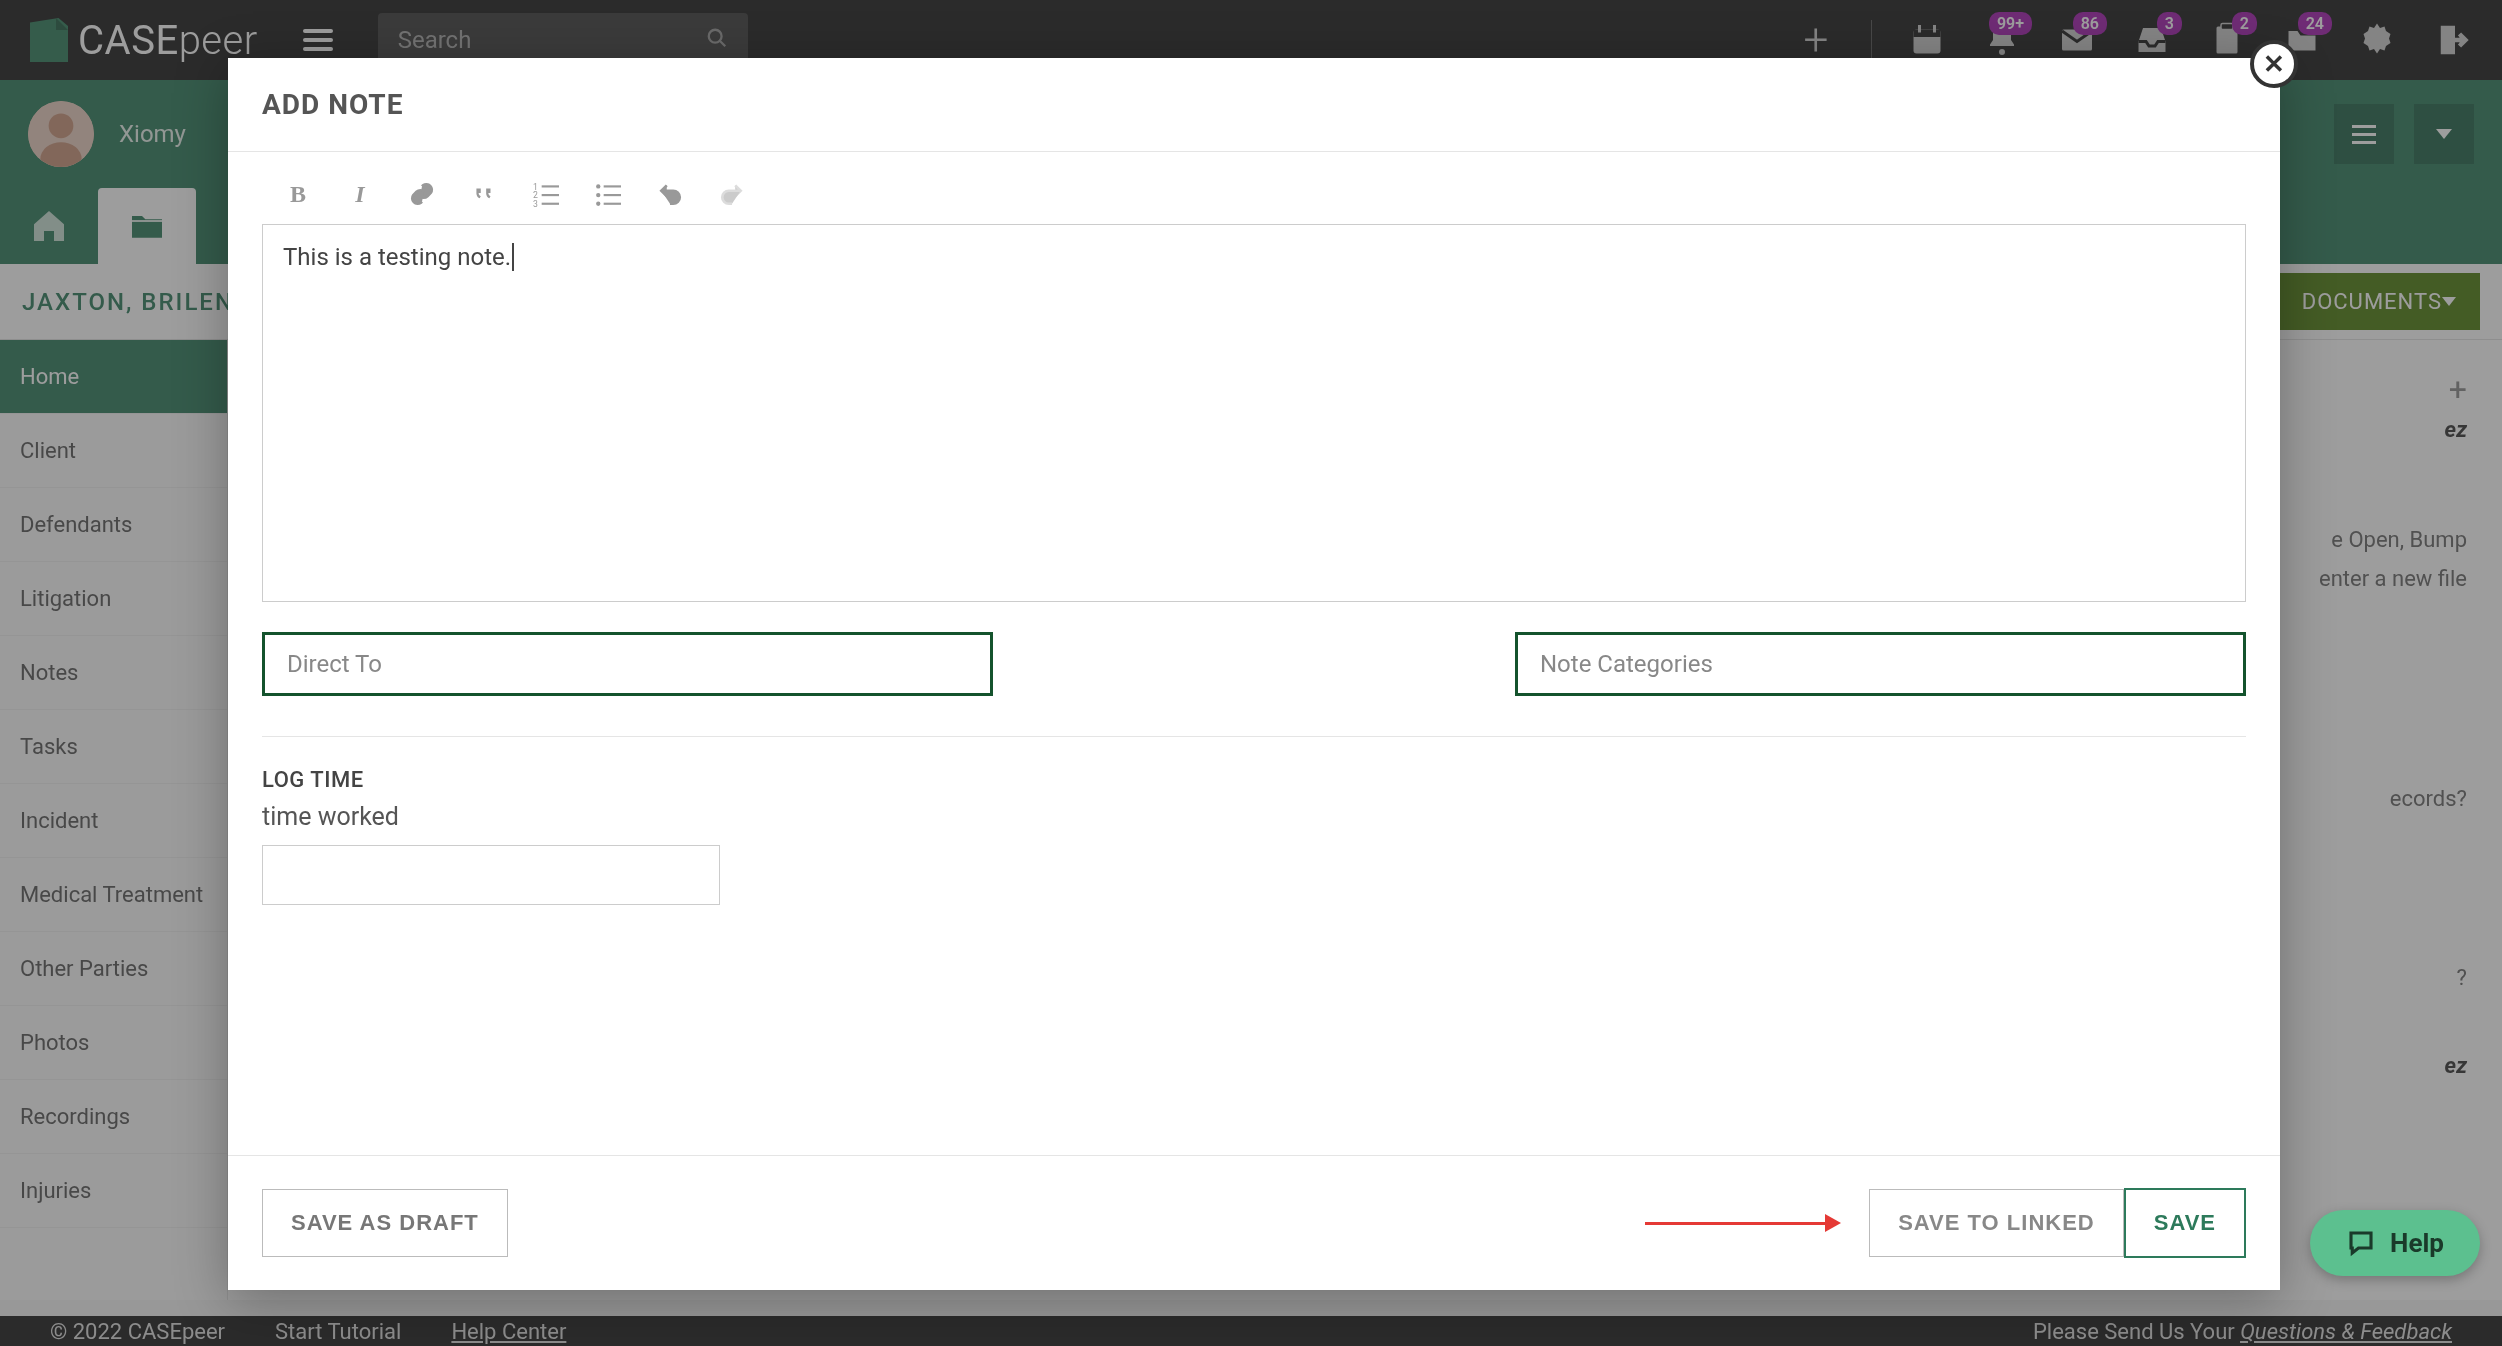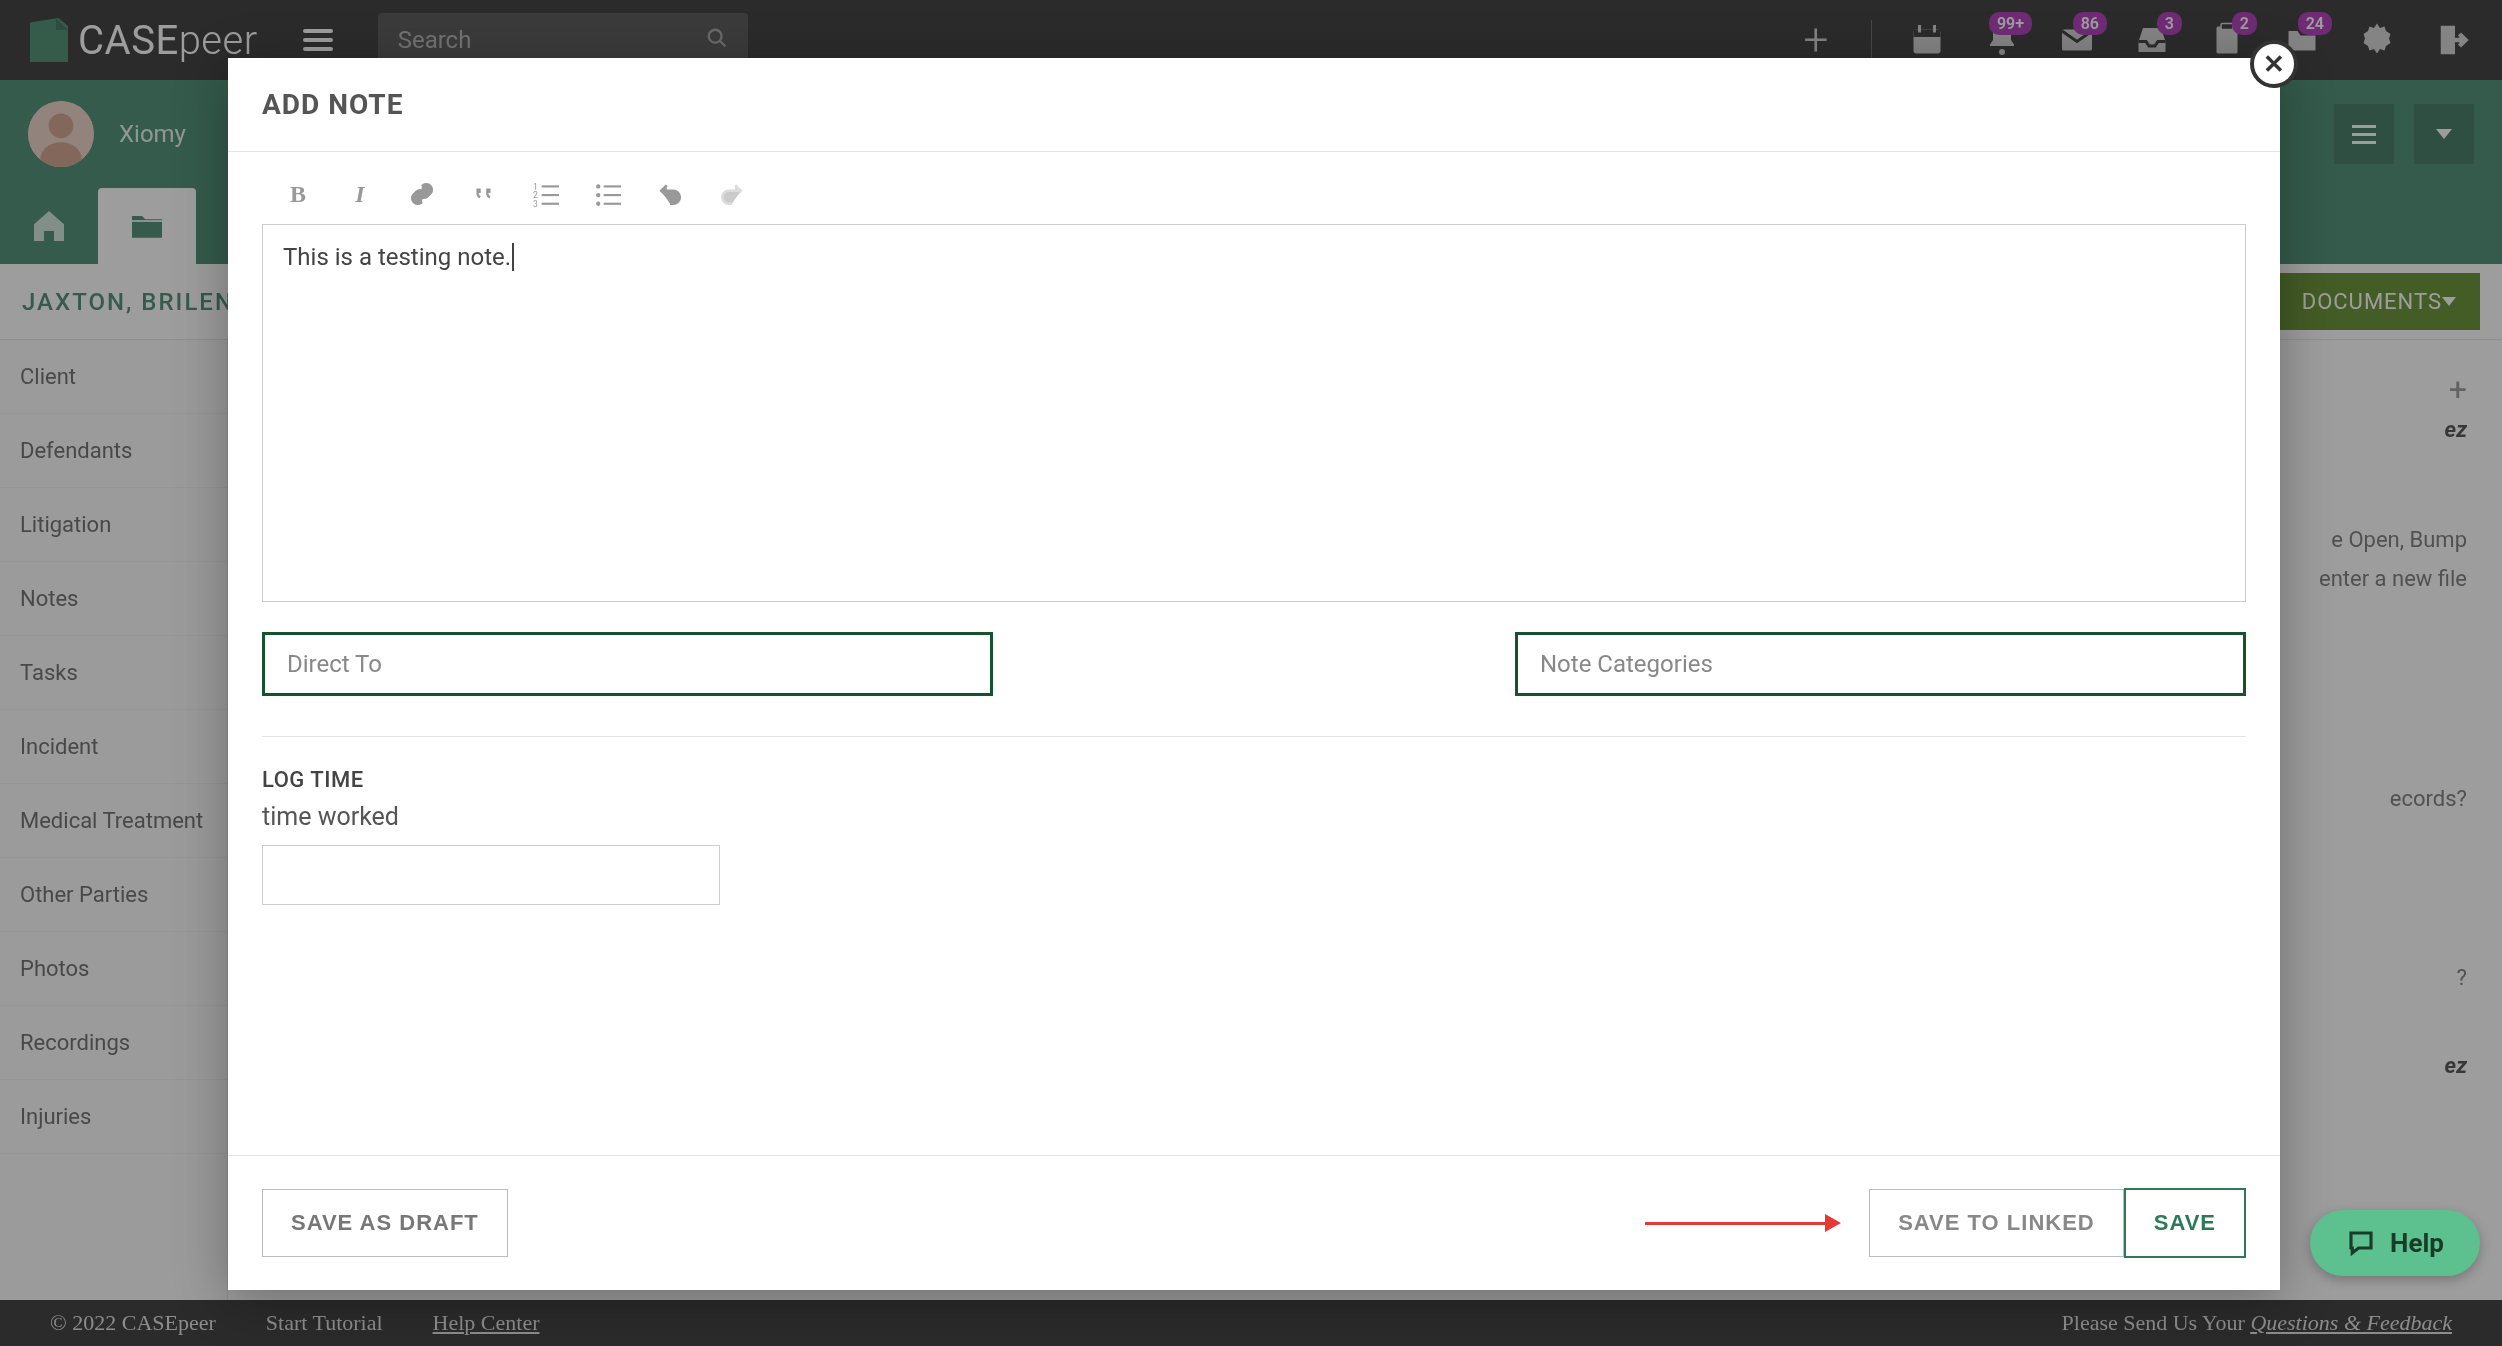--- a/index.html
+++ b/index.html
@@ -244,23 +244,23 @@
     display:flex;align-items:center;margin-right:28px;
   }
   .arrow-line{width:180px;height:3px;background:#e53935;}
   .arrow-head{
     width:0;height:0;border-top:9px solid transparent;border-bottom:9px solid transparent;
     border-left:16px solid #e53935;
   }
 
   
   .footer{
-    position:absolute;bottom:0;left:0;right:0;height:46px;
+    position:absolute;bottom:0;left:0;right:0;height:30px;
     background:#1a1a1a;color:#ddd;
-    display:flex;align-items:center;padding:0 50px;font-size:22px;font-family:Liberation Serif, serif;
+    display:flex;align-items:center;padding:0 50px;font-size:22px;
   }
   .footer a{color:#ddd;text-decoration:underline;cursor:pointer;}
   .footer .links{display:flex;gap:50px;align-items:center;}
   .footer .feedback{margin-left:auto;font-style:normal;}
   .footer .feedback em{font-style:italic;text-decoration:underline;}
 
   
   .help-fab{
     position:absolute;right:22px;bottom:70px;z-index:200;
     background:#5cc08f;color:#1a3a2a;padding:18px 36px;border-radius:40px;
@@ -398,20 +398,21 @@
   <div class="right">
     <div class="doc-btn">
       <span>DOCUMENTS</span>
       <span class="caret-down-w"></span>
     </div>
   </div>
 </div>
 
 <div class="main-area">
   <div class="sidebar">
+    <div class="side-item active">Home</div>
     <div class="side-item">Client</div>
     <div class="side-item">Defendants</div>
     <div class="side-item">Litigation</div>
     <div class="side-item">Notes</div>
     <div class="side-item">Tasks</div>
     <div class="side-item">Incident</div>
     <div class="side-item">Medical Treatment</div>
     <div class="side-item">Other Parties</div>
     <div class="side-item">Photos</div>
     <div class="side-item">Recordings</div>

